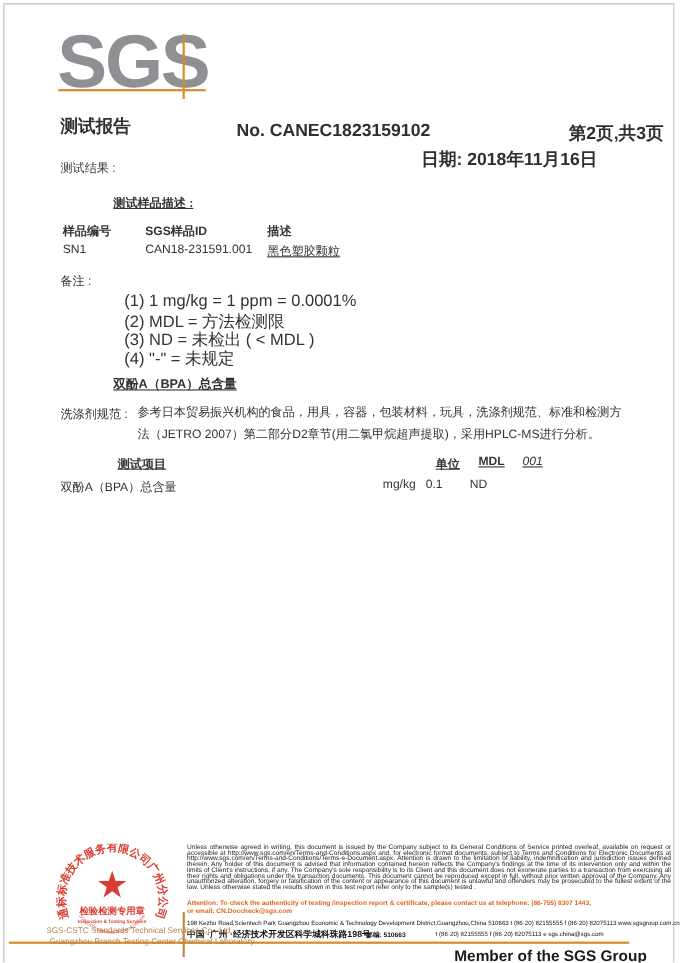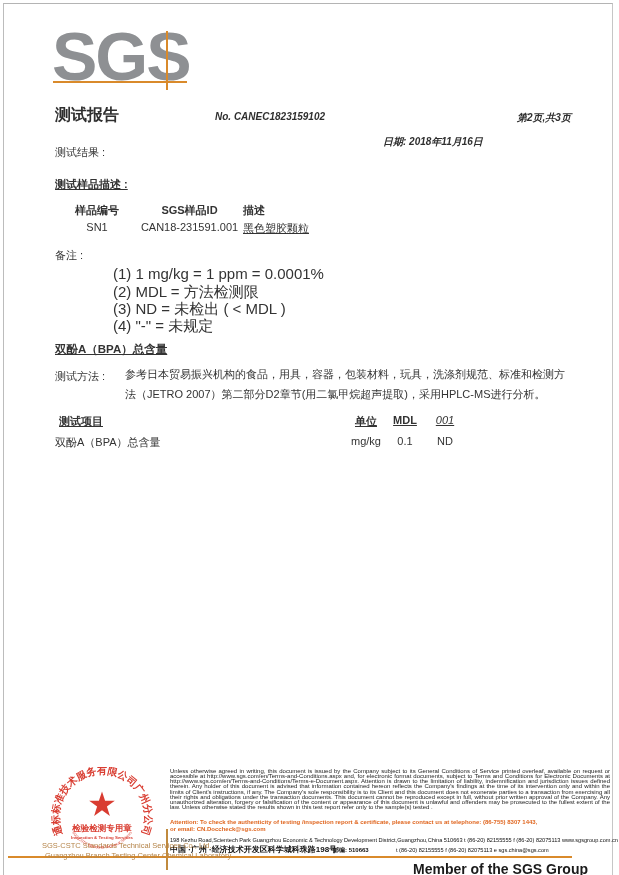--- a/index.html
+++ b/index.html
@@ -10,25 +10,25 @@
   }
   .abs{position:absolute;}
   .page-frame{
     left:3px;top:3px;width:608px;height:872px;
     border-left:1px solid #bcbcbc;border-top:1px solid #b4b4b4;border-right:1px solid #c6c6c6;
     pointer-events:none;
   }
   .logo-text{left:52px;top:22px;font-size:68px;font-weight:bold;color:#8e9093;letter-spacing:-2px;line-height:1;}
   .oline{background:#d98a2b;}
   .doc-title{left:55px;top:105px;font-size:16px;font-weight:bold;color:#2f2f2f;}
-  .hmeta{font-size:10px;font-weight:bold;color:#2f2f2f;font-style:italic;}
+  .hmeta{font-size:16px;font-weight:bold;color:#2f2f2f;}
   .t11{font-size:11px;text-align:center;}
   .bold{font-weight:bold;}
-  .ul{text-decoration:underline;}
-  .ctr{text-align:center;}
+  .ul{text-decoration:underline;margin-left:48px;}
+  .ctr{text-align:left;}
   .it{font-style:italic;}
   .note-line{font-size:15px;}
   .stamp-svg{left:46px;top:767px;z-index:3;opacity:0.9;}
   .company-ln{font-size:7.5px;color:#b5854a;z-index:1;white-space:nowrap;}
   .disclaimer{
     left:170px;top:769px;width:440px;font-size:6px;line-height:5.15px;
     text-align:justify;color:#1d1d1d;letter-spacing:0px;
   }
   .attention{font-size:6px;font-weight:bold;color:#e0661f;white-space:nowrap;}
   .addr-en{font-size:5.6px;color:#111;white-space:nowrap;}
@@ -64,21 +64,21 @@
   <div class="abs t11" style="left:243px;top:221px;text-decoration:underline;">黑色塑胶颗粒</div>
 </div>
 
 <div class="abs t11" style="left:55px;top:248px;">备注 :</div>
 <div class="abs note-line" style="left:113px;top:265px;">(1) 1 mg/kg = 1 ppm = 0.0001%</div>
 <div class="abs note-line" style="left:113px;top:283px;">(2) MDL = 方法检测限</div>
 <div class="abs note-line" style="left:113px;top:300px;">(3) ND = 未检出 ( &lt; MDL )</div>
 <div class="abs note-line" style="left:113px;top:317px;">(4) "-" = 未规定</div>
 
 <div class="abs bold ul" style="left:55px;top:342px;font-size:11.5px;">双酚A（BPA）总含量</div>
-<div class="abs t11" style="left:55px;top:369px;">测试方法 :</div>
+<div class="abs t11" style="left:55px;top:369px;">洗涤剂规范 :</div>
 <div class="abs t11" style="left:125px;top:367px;white-space:nowrap;">参考日本贸易振兴机构的食品，用具，容器，包装材料，玩具，洗涤剂规范、标准和检测方</div>
 <div class="abs t11" style="left:125px;top:387px;white-space:nowrap;">法（JETRO 2007）第二部分D2章节(用二氯甲烷超声提取)，采用HPLC-MS进行分析。</div>
 
 <div>
   <div class="abs t11 bold ul" style="left:59px;top:414px;">测试项目</div>
   <div class="abs t11 bold ul ctr" style="left:348px;top:414px;width:36px;">单位</div>
   <div class="abs t11 bold ul ctr" style="left:387px;top:414px;width:36px;">MDL</div>
   <div class="abs t11 it ul ctr" style="left:427px;top:414px;width:36px;">001</div>
   <div class="abs t11" style="left:55px;top:435px;">双酚A（BPA）总含量</div>
   <div class="abs t11 ctr" style="left:348px;top:435px;width:36px;">mg/kg</div>

